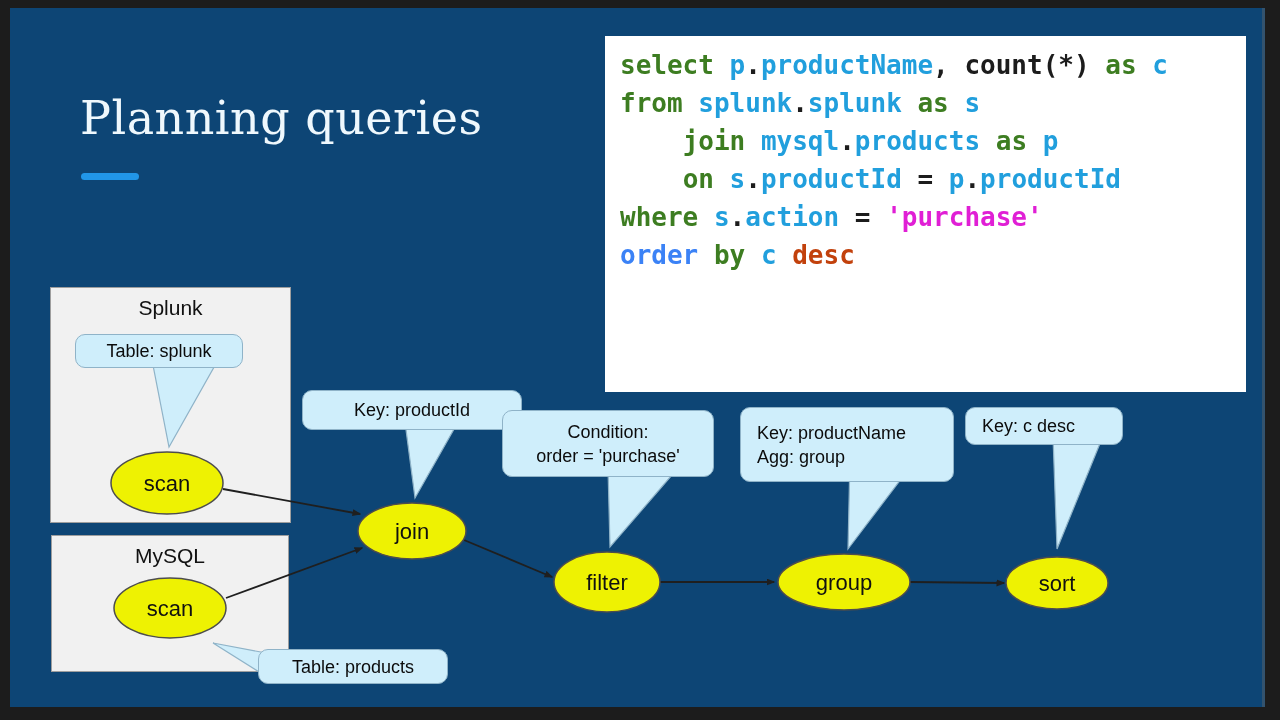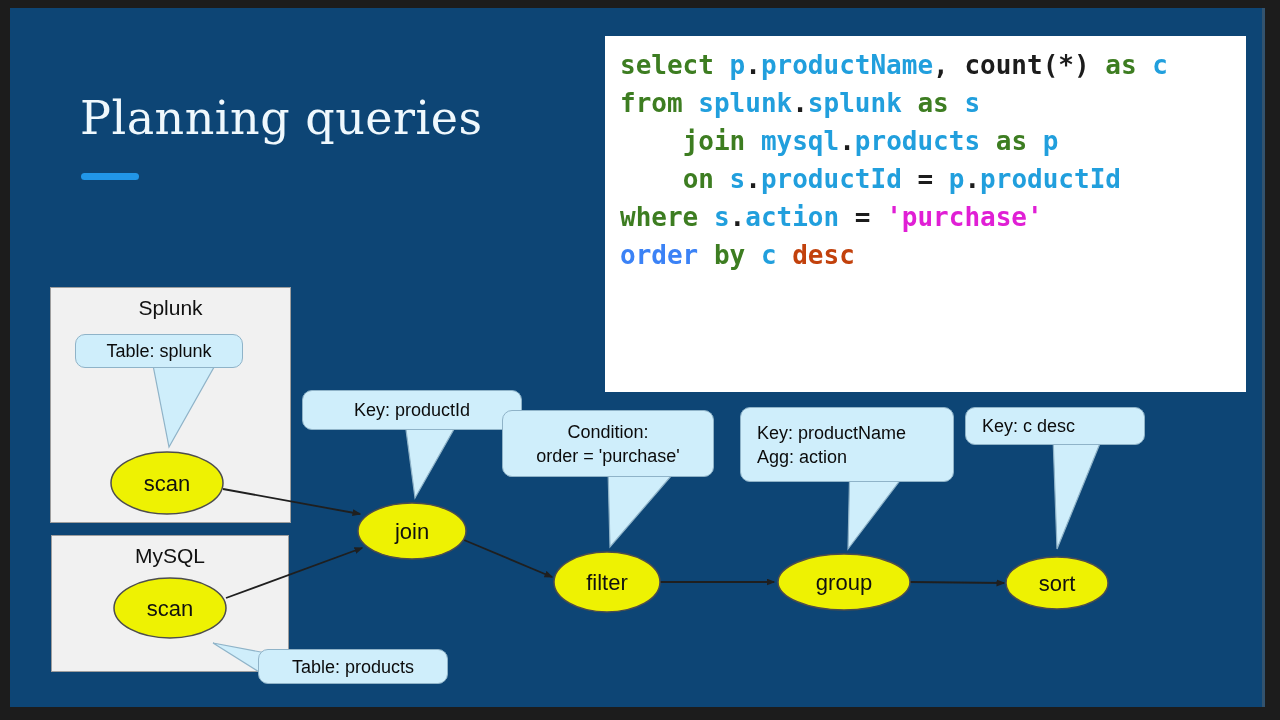--- a/index.html
+++ b/index.html
@@ -125,23 +125,23 @@
     <span>Key: productId</span>
   </div>
 
   <div class="callout center" style="left:502px; top:410px; width:212px; height:67px;">
     <span>Condition:</span>
     <span>order = 'purchase'</span>
   </div>
 
   <div class="callout left" style="left:733px; top:407px; width:214px; height:75px;margin-left:7px;">
     <span>Key: productName</span>
-    <span>Agg: action</span>
+    <span>Agg: group</span>
   </div>
 
-  <div class="callout left" style="left:965px; top:407px; width:180px; height:38px;">
+  <div class="callout left" style="left:965px; top:407px; width:158px; height:38px;">
     <span>Key: c desc</span>
   </div>
 
   <div class="callout center" style="left:258px; top:649px; width:190px; height:35px;">
     <span>Table: products</span>
   </div>
 </div>
 
 </body></html>

